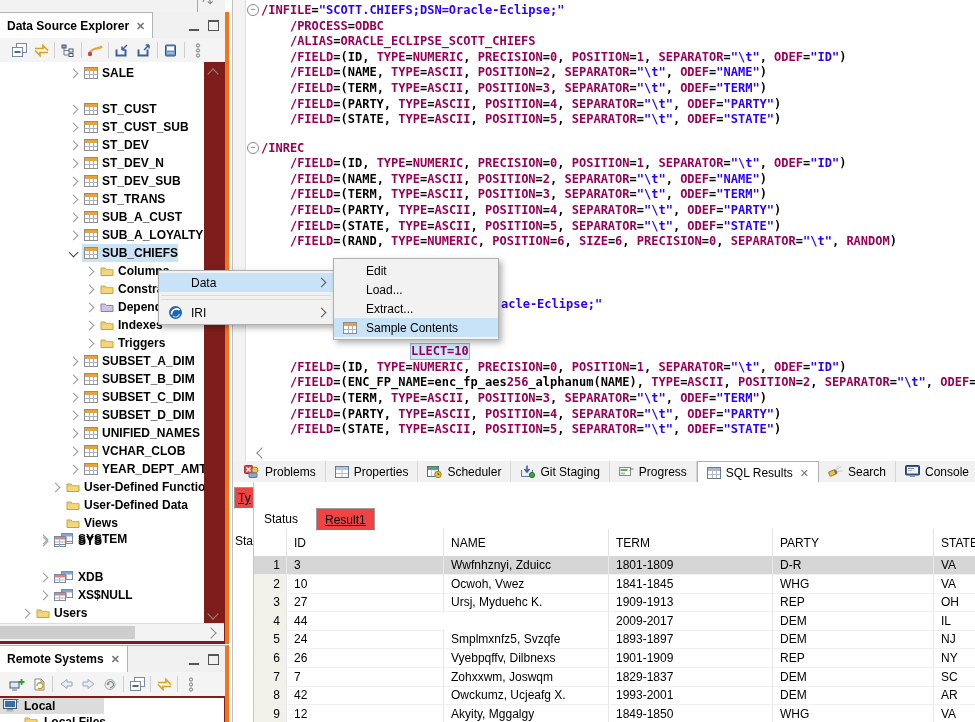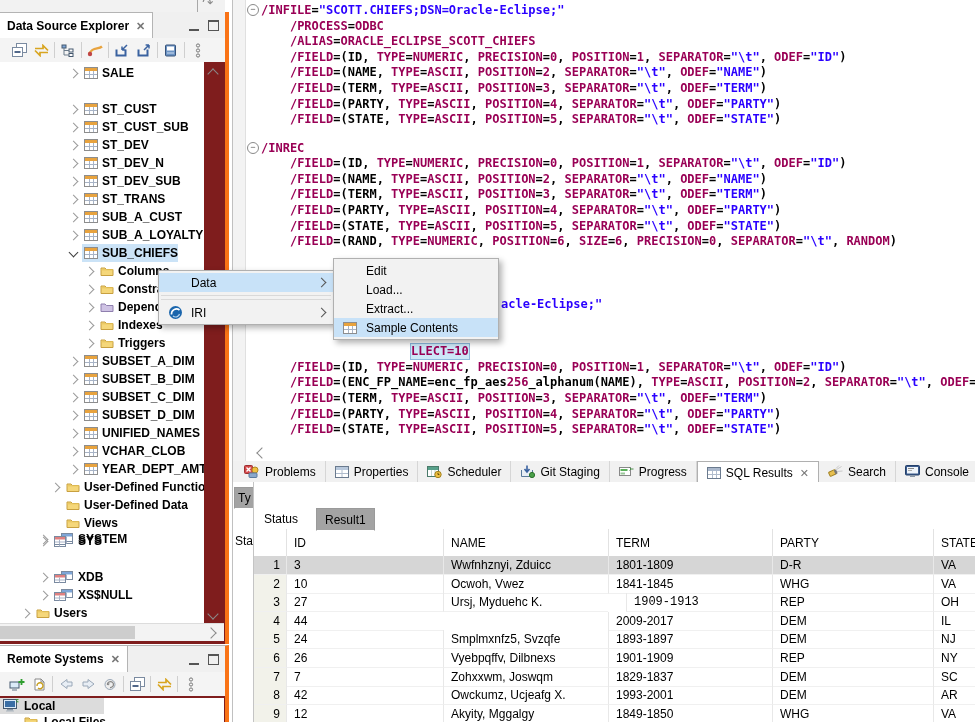--- a/index.html
+++ b/index.html
@@ -49,21 +49,21 @@
   .mitem .marrow{width:6px;height:6px;border-right:1.4px solid #555;border-bottom:1.4px solid #555;transform:rotate(-45deg);}
   .mitem.hl{background:#c8e2f8;}
   .msep{height:1px;background:#d9d9d9;margin:3px 2px;}
   
   #bottom{position:absolute;left:232px;top:461px;width:743px;height:261px;background:#fff;border-left:1px solid #c0c0c0;}
   #btabs{position:absolute;left:0;top:0;right:0;height:21px;background:#f1f1f1;border-bottom:1px solid #c8c8c8;
          display:flex;align-items:stretch;padding-left:2px;}
   .btab{display:flex;align-items:center;gap:5px;padding:0 9px;border-right:1px solid #d6d6d6;white-space:nowrap;}
   .btab.active{background:#fff;border:1px solid #b0b0b0;border-bottom:none;height:22px;}
   .itab{position:absolute;top:26px;height:21px;display:flex;align-items:center;padding:0 8px;white-space:nowrap;}
-  .itab.active{background:#a3a3a3;border:1px solid #9a9a9a;border-bottom:1px solid #fff;z-index:3;}
+  .itab.active{background:#ef4444;border:1px solid #9a9a9a;border-bottom:1px solid #fff;z-index:3;text-decoration:underline;}
   .gridhead{position:absolute;background:#fff;border-bottom:1px solid #bcbcbc;}
   .gcol{position:absolute;top:0;height:100%;border-left:1px solid #e2e2e2;display:flex;align-items:center;padding-left:7px;box-sizing:border-box;}
   .grow{position:absolute;height:19px;}
   .gcell{position:absolute;top:0;height:19px;line-height:19px;overflow:hidden;white-space:nowrap;
          border-left:1px solid #e8e8e8;border-bottom:1px solid #f0f0f0;padding-left:7px;box-sizing:border-box;}
   .gnum{text-align:right;padding-right:6px;padding-left:0;background:#f2f2ea;}
   .rowsel .gcell{background:#d6d6d6;}
   .glyph{font-family:"DejaVu Sans",sans-serif;line-height:1;}
 </style>
 </head>
@@ -704,21 +704,21 @@
             <div class="gcell" style="left: 32px; width: 157px;">10</div>
             <div class="gcell" style="left: 189px; width: 165px;">Ocwoh, Vwez</div>
             <div class="gcell" style="left: 354px; width: 164px;">1841-1845</div>
             <div class="gcell" style="left: 518px; width: 161px;">WHG</div>
             <div class="gcell" style="left: 679px; width: 43px;">VA</div>
           </div>
           <div class="grow" style="top: 64.2px; left: 0px; right: 0px;">
             <div class="gcell gnum" style="left: 0px; width: 32px; border-left: none;">3</div>
             <div class="gcell" style="left: 32px; width: 157px;">27</div>
             <div class="gcell" style="left: 189px; width: 165px;">Ursj, Myduehc K.</div>
-            <div class="gcell" style="left: 372px; width: 164px; font-family: Liberation Mono, monospace;">1909-1913</div>
+            <div class="gcell" style="left: 354px; width: 164px;">1909-1913</div>
             <div class="gcell" style="left: 518px; width: 161px;">REP</div>
             <div class="gcell" style="left: 679px; width: 43px;">OH</div>
           </div>
           <div class="grow" style="top: 82.8px; left: 0px; right: 0px;">
             <div class="gcell gnum" style="left: 0px; width: 32px; border-left: none;">4</div>
             <div class="gcell" style="left: 32px; width: 157px;">44</div>
             <div class="gcell" style="left: 354px; width: 164px;">2009-2017</div>
             <div class="gcell" style="left: 518px; width: 161px;">DEM</div>
             <div class="gcell" style="left: 679px; width: 43px;">IL</div>
           </div>

